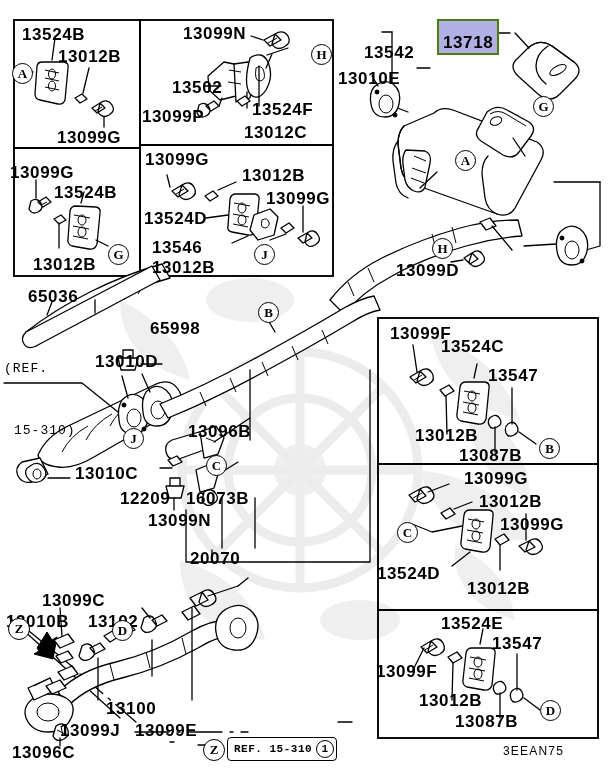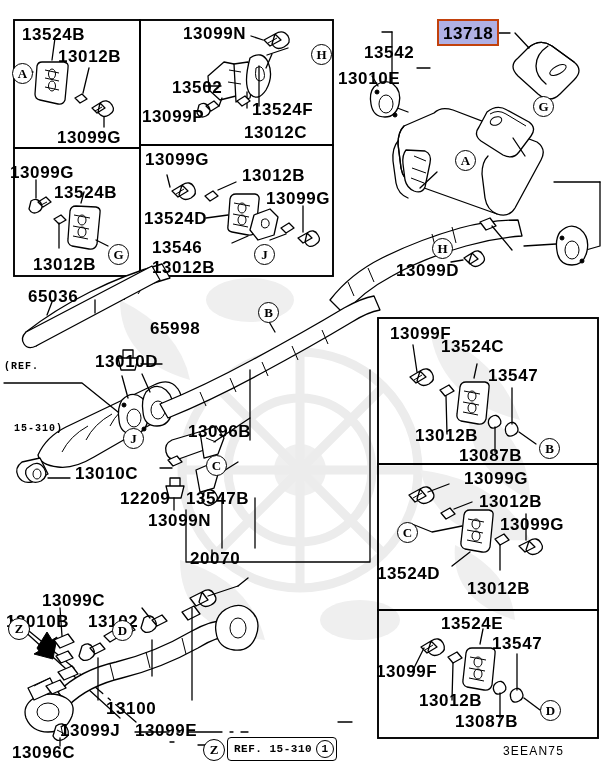--- a/index.html
+++ b/index.html
@@ -4,23 +4,23 @@
 <style>
   html,body{margin:0;padding:0;background:#ffffff;}
   body{width:609px;height:768px;overflow:hidden;
        font-family:"Liberation Sans","DejaVu Sans",sans-serif;color:#000;}
   #sheet{position:relative;width:609px;height:632px;background:#fff;}
   #art{position:absolute;left:0;top:0;width:609px;height:768px;}
   .lbl{position:absolute;white-space:nowrap;font-weight:700;
        font-family:"Liberation Sans","DejaVu Sans",sans-serif;
        font-size:17px;letter-spacing:0.6px;line-height:1;color:#000;}
   .lbl.mono{font-family:"Liberation Mono","DejaVu Sans Mono",monospace;
-            font-size:10px;font-weight:700;letter-spacing:1px;}
-  .hl{background:#b0b0e4;border:2px solid #c2410c;
-      padding:4px 4px 2px 4px;box-sizing:border-box;}
+            font-size:13px;font-weight:400;letter-spacing:1px;}
+  .hl{background:#b0b0e4;border:2px solid #4d7c0f;
+      padding:13px 4px 2px 4px;box-sizing:border-box;}
   .circ{position:absolute;border:1.7px solid #000;border-radius:50%;
         background:#fff;display:flex;align-items:center;justify-content:center;
         font-weight:700;font-size:13px;
         font-family:"Liberation Serif","DejaVu Serif",serif;}
   .refbox{position:absolute;border:1.8px solid #000;border-radius:4px;
           background:#fff;display:flex;align-items:center;
           padding:1px 6px;box-sizing:border-box;}
   .refbox span{font-family:"Liberation Mono","DejaVu Sans Mono",monospace;
                font-weight:700;font-size:11px;letter-spacing:0.5px;}
   .code{position:absolute;font-family:"Liberation Sans","DejaVu Sans",sans-serif;
@@ -377,21 +377,21 @@
   <div class="circ" style="left:432px;top:238px;width:19px;height:19px;">H</div>
 
   <div class="lbl" style="left:28px;top:288px;">65036</div>
   <div class="lbl" style="left:150px;top:320px;">65998</div>
   <div class="lbl" style="left:95px;top:353px;">13010D</div>
   <div class="lbl mono" style="left:4px;top:362px;">(REF.</div>
   <div class="lbl mono" style="left:14px;top:376px;margin-top:48px;">15-310)</div>
   <div class="lbl" style="left:188px;top:423px;">13096B</div>
   <div class="lbl" style="left:75px;top:465px;">13010C</div>
   <div class="lbl" style="left:120px;top:490px;">12209</div>
-  <div class="lbl" style="left:186px;top:490px;">13547B</div>
+  <div class="lbl" style="left:186px;top:490px;">16073B</div>
   <div class="lbl" style="left:148px;top:512px;">13099N</div>
   <div class="lbl" style="left:190px;top:550px;">20070</div>
   <div class="circ" style="left:258px;top:302px;width:19px;height:19px;">B</div>
   <div class="circ" style="left:123px;top:428px;width:19px;height:19px;">J</div>
   <div class="circ" style="left:206px;top:455px;width:19px;height:19px;">C</div>
 
   <div class="lbl" style="left:42px;top:592px;">13099C</div>
   <div class="lbl" style="left:6px;top:613px;">13010B</div>
   <div class="lbl" style="left:88px;top:613px;">13102</div>
   <div class="lbl" style="left:106px;top:700px;">13100</div>

